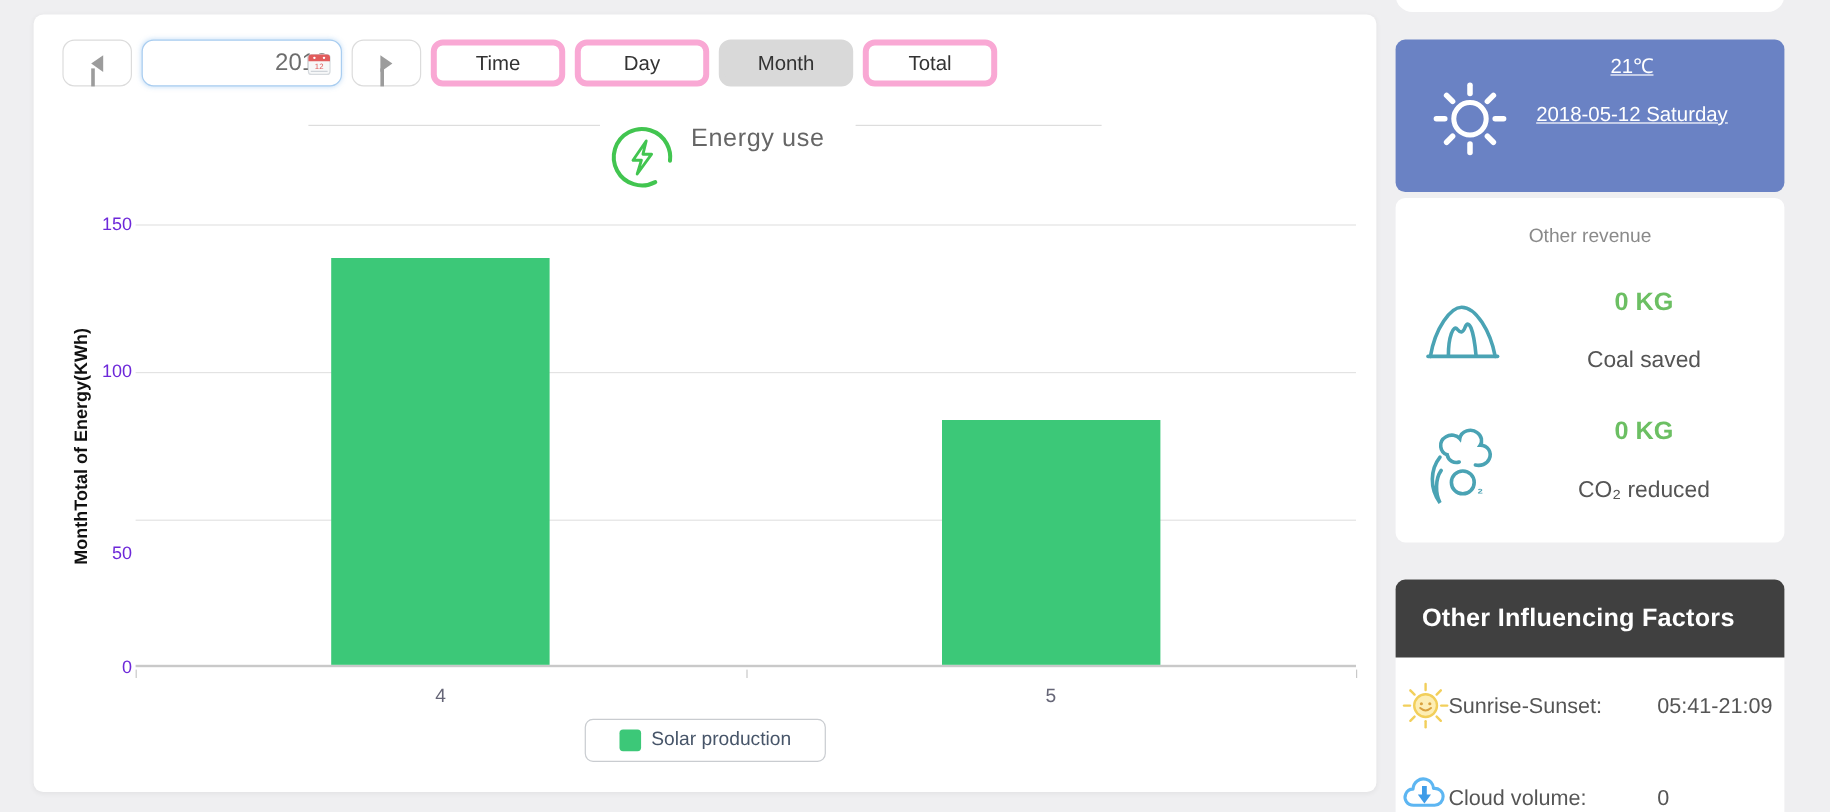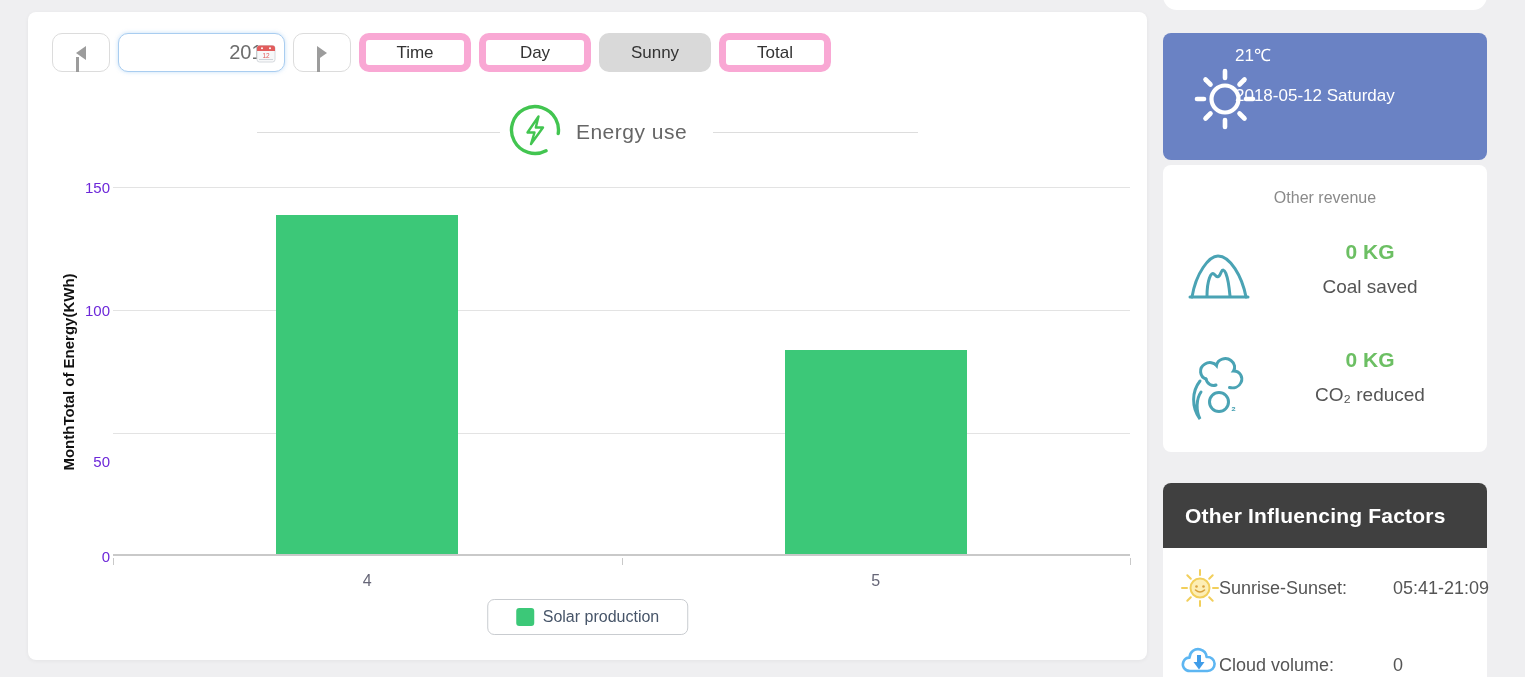--- a/index.html
+++ b/index.html
@@ -17,27 +17,27 @@
   .skip-icon .bar { width:3px; height:15px; background:#9c9c9c; }
   .skip-icon .tri-left { width:0; height:0; border-top:7px solid transparent; border-bottom:7px solid transparent;
     border-right:10px solid #9c9c9c; }
   .skip-icon .tri-right { width:0; height:0; border-top:7px solid transparent; border-bottom:7px solid transparent;
     border-left:10px solid #9c9c9c; }
   .year-box { width:167px; height:39px; border:1px solid #a9cdf0; border-radius:10px; background:#fff;
     box-shadow:0 0 4px rgba(90,160,230,.35); display:flex; align-items:center; position:relative; }
   .year-box input { flex:1; border:none; outline:none; text-align:center; font-size:20px; color:#6d6d6d;
     font-family:"Liberation Sans", sans-serif; background:transparent; padding-right:14px; }
   .cal-icon { position:absolute; right:8px; top:9px; }
-  .range-btn { width:112px; height:39px; background:#fff; border:7px solid #f9a8d4; border-radius:10px;
+  .range-btn { width:112px; height:39px; background:#fff; border:5px solid #f9a8d4; border-radius:10px;
     font-size:17px; color:#333; font-family:"Liberation Sans", sans-serif; cursor:pointer; }
   .range-btn.selected { background:#d9d9d9; border-color:#d9d9d9; }
 
   
   .chart-title-row { position:absolute; top:92px; left:0; width:100%; height:56px;
-    display:flex; align-items:center; justify-content:center; }
+    display:flex; align-items:flex-start; justify-content:center; }
   .title-line { height:1px; background:#ddd; }
   .title-line.left { width:243px; margin-right:8px; }
   .title-line.right { width:205px; margin-left:26px; }
   .chart-title-text { font-size:21px; color:#666; margin-left:14px; letter-spacing:.5px; }
 
   
   .y-axis-title { position:absolute; left:40px; top:360px; transform:translate(-50%,-50%) rotate(-90deg);
     white-space:nowrap; font-size:15px; font-weight:bold; color:#111; }
   .chart-plot { position:absolute; left:85px; top:175px; width:1017px; height:369px;
     border-bottom:2px solid #c9c9c9; }
@@ -54,38 +54,38 @@
   .legend-swatch { width:18px; height:18px; border-radius:3px; }
   .legend-label { font-size:16px; color:#475569; }
 
   
   .card-cut-top { position:absolute; left:1163px; top:-22px; width:324px; height:32px;
     background:#fff; border-radius:0 0 14px 14px; }
   .weather-card { position:absolute; left:1163px; top:33px; width:324px; height:127px;
     background:#6a82c4; border-radius:8px; color:#fff; }
   .weather-sun { position:absolute; left:22px; top:26px; }
   .weather-text { position:absolute; right:2px; top:3px; width:250px; display:flex; flex-direction:column; }
-  .weather-line { height:40px; line-height:40px; text-align:left; font-size:17px; white-space:pre; }
+  .weather-line { height:40px; line-height:40px; text-align:center; font-size:17px; white-space:pre;text-decoration:underline; }
 
   .revenue-card { position:absolute; left:1163px; top:165px; width:324px; height:287px;
     background:#fff; border-radius:8px; }
   .revenue-title { position:absolute; top:24px; width:100%; text-align:center; font-size:16px; color:#8a8a8a; }
   .rev-row { position:absolute; left:0; width:100%; }
   .rev-row.r1 { top:70px; }
   .rev-row.r2 { top:178px; }
   .rev-icon { position:absolute; left:22px; top:8px; }
   .rev-text { position:absolute; left:100px; width:214px; text-align:center; }
   .rev-value { font-size:21px; font-weight:bold; color:#6cbf63; line-height:30px; margin-top:2px; }
-  .rev-label { font-size:19px; color:#555; line-height:30px; margin-top:5px; }
+  .rev-label { font-size:19px; color:#555; line-height:30px; margin-top:19px; }
 
   .factors-card { position:absolute; left:1163px; top:483px; width:324px; height:262px;
     background:#fff; border-radius:8px 8px 0 0; }
   .factors-header { height:65px; line-height:65px; background:#404040; border-radius:8px 8px 0 0;
     color:#fff; font-size:21px; font-weight:bold; padding-left:22px; letter-spacing:.2px; }
-  .factor-row { position:absolute; left:12px; width:100%; height:46px; }
+  .factor-row { position:absolute; left:0; width:100%; height:46px; }
   .factor-row.f1 { top:83px; }
   .factor-row.f2 { top:160px; }
   .factor-icon { position:absolute; left:5px; top:2px; }
   .factor-label { position:absolute; left:44px; top:12px; font-size:18px; color:#555; }
   .factor-value { position:absolute; left:218px; top:12px; font-size:18px; color:#555; }
 </style>
 </head>
 <body>
 
 <div class="main-panel">
@@ -111,21 +111,21 @@
       </span>
     </div>
     <button class="nav-btn">
       <span class="skip-icon">
           <span class="tri-right"></span>
           <span class="bar"></span>
         </span>
     </button>
     <button class="range-btn">Time</button>
     <button class="range-btn">Day</button>
-    <button class="range-btn selected">Sunny</button>
+    <button class="range-btn selected">Month</button>
     <button class="range-btn">Total</button>
   </div>
 
   <div class="chart-title-row">
     <span class="title-line left"></span>
     <span>
       <svg width="54" height="54" viewBox="0 0 54 54">
         <circle cx="27" cy="27" r="23.5" fill="none" stroke="#42c550" stroke-width="3.4" stroke-linecap="round" stroke-dasharray="125 23" transform="rotate(62 27 27)"></circle>
         <path d="M30.5 13.5 L19.5 29.5 L26.5 29.5 L23 41 L35 24.5 L27.8 24.5 Z" fill="none" stroke="#42c550" stroke-width="2.4" stroke-linejoin="round"></path>
       </svg>

